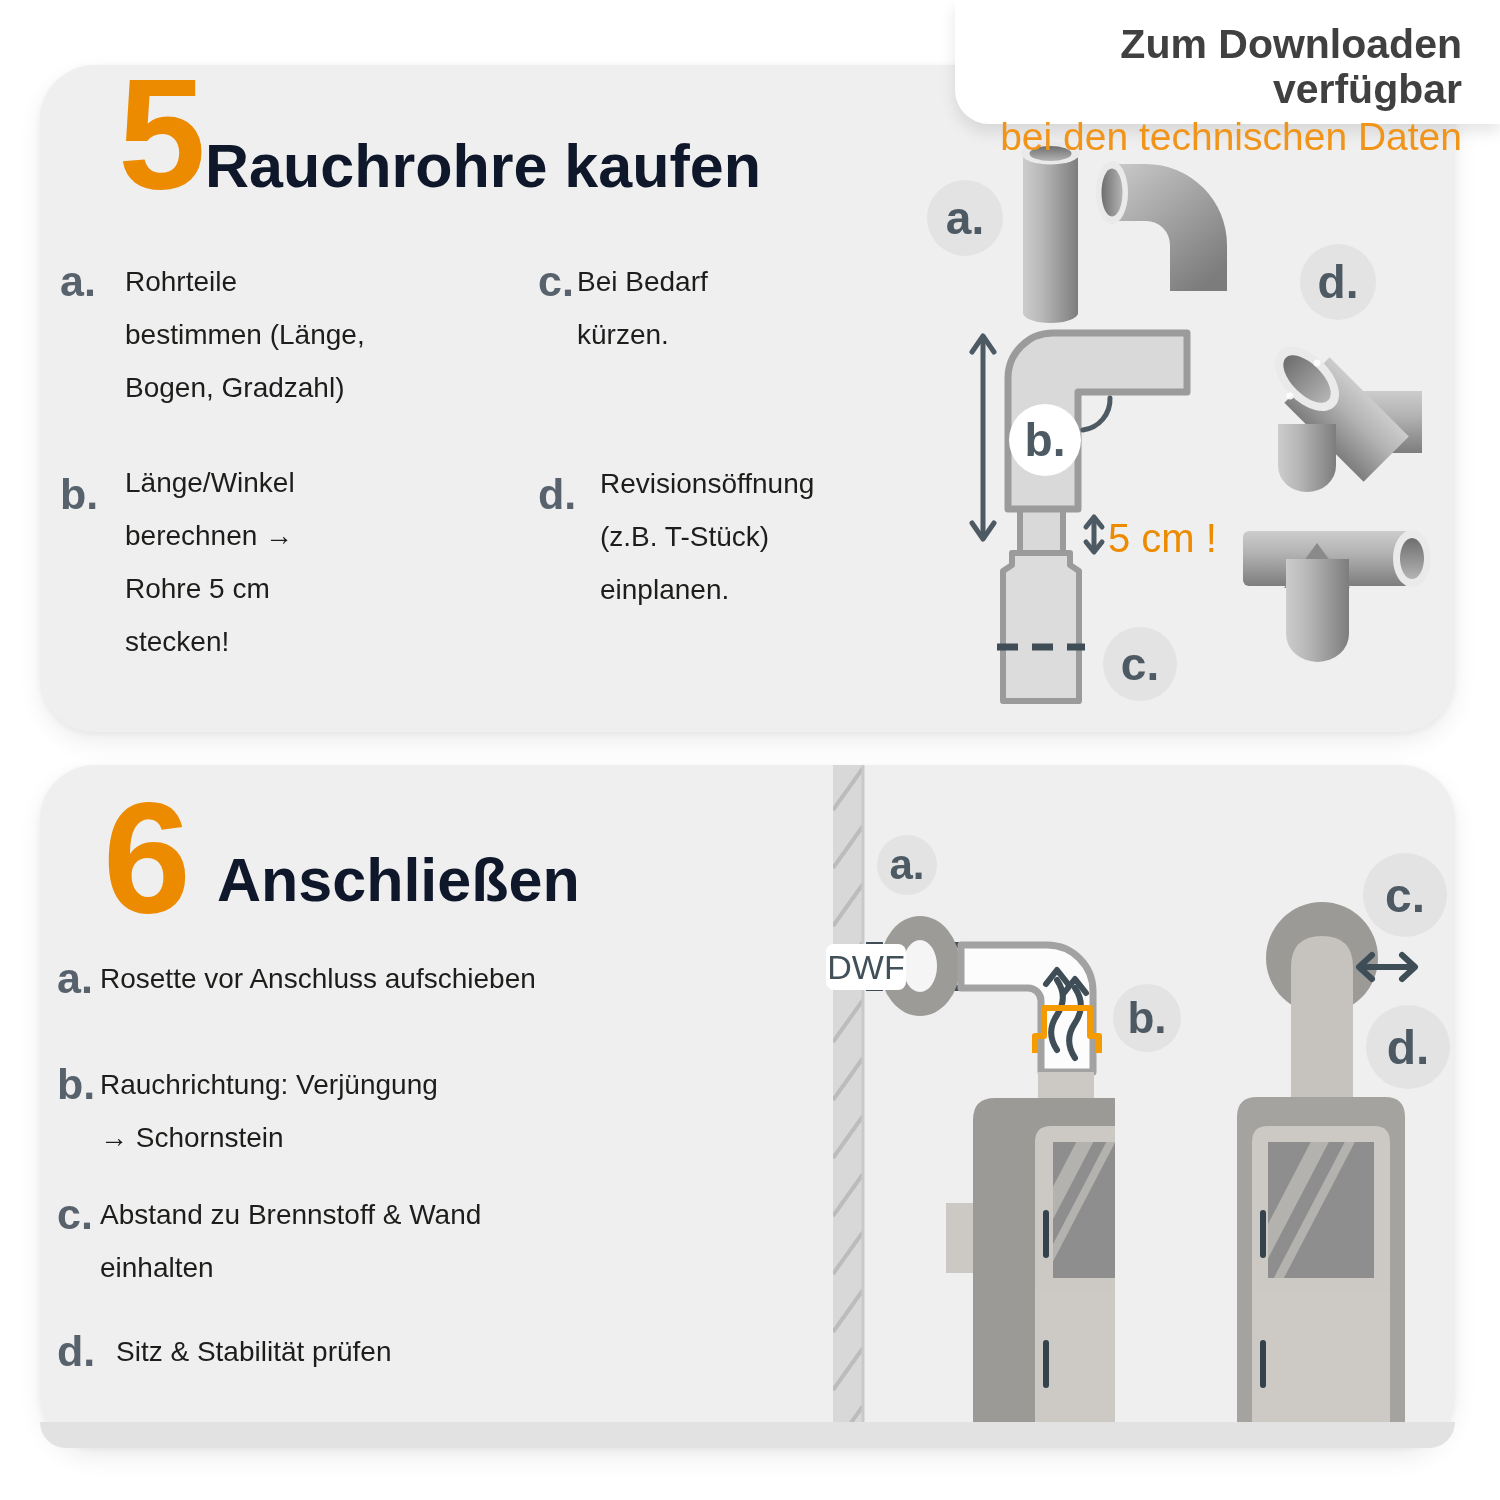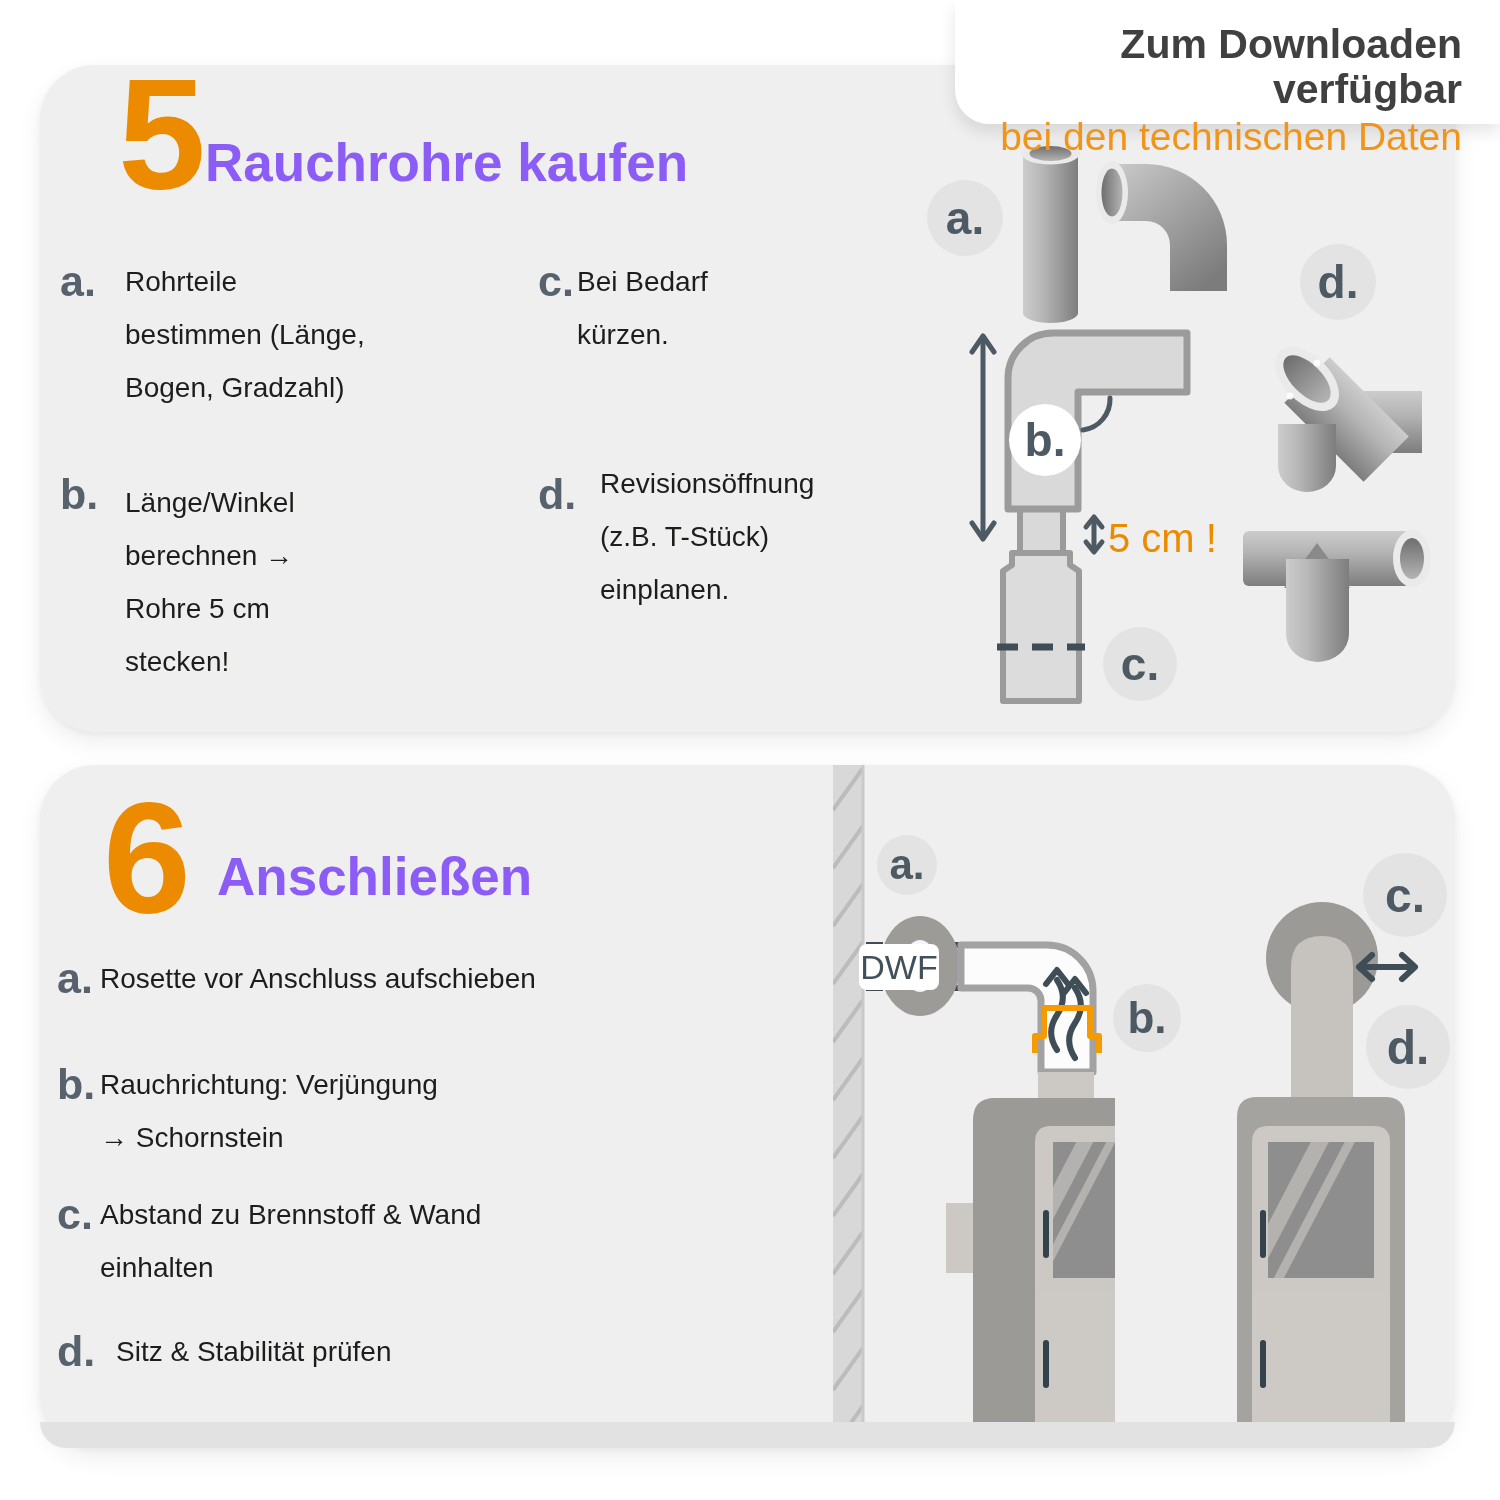--- a/index.html
+++ b/index.html
@@ -6,34 +6,34 @@
   .page{position:relative;width:1500px;height:1500px;background:#ffffff;overflow:hidden;
         font-family:"Liberation Sans", sans-serif;}
   .panel{position:absolute;background:#efefef;border-radius:55px;
          box-shadow:0 10px 24px rgba(0,0,0,0.07), 0 2px 6px rgba(0,0,0,0.05);}
   .panel5{left:40px;top:65px;width:1415px;height:667px;}
   .panel6{left:40px;top:765px;width:1415px;height:683px;}
   .floor{position:absolute;left:0;bottom:0;width:100%;height:26px;background:#e2e2e2;
          border-radius:0 0 55px 55px;}
   .illu{position:absolute;left:0;top:0;pointer-events:none;}
   .step-number{position:absolute;color:#ED8B00;font-weight:bold;font-size:158px;line-height:0.78;}
-  .step-title{position:absolute;color:#8b5cf6;font-weight:bold;font-size:53px;line-height:1;}
+  .step-title{position:absolute;color:#0f172a;font-weight:bold;font-size:61px;line-height:1;}
   .item-label{position:absolute;color:#57626C;font-weight:bold;font-size:43px;line-height:53px;}
   .item-text{position:absolute;color:#1D1D1B;font-size:28px;line-height:53px;white-space:pre-line;}
   .marker{position:absolute;background:#e3e3e3;border-radius:50%;color:#4D5A63;font-weight:bold;
           display:flex;align-items:center;justify-content:center;}
   .marker.white{background:#ffffff;}
   .badge{position:absolute;left:955px;top:0;width:545px;height:124px;background:#ffffff;
          border-radius:0 0 0 34px;box-shadow:0 8px 16px rgba(0,0,0,0.10);
          text-align:right;padding:0;box-sizing:border-box;}
   .badge-line1{margin:22px 38px 0 0;color:#404040;font-weight:bold;font-size:41px;line-height:1.1;}
   .badge-line2{margin:4px 38px 0 0;color:#F0941A;font-size:39px;line-height:1.1;}
   .annotation-5cm{position:absolute;left:1108px;top:516px;color:#ED8B00;font-weight:normal;font-size:40px;}
   .dwf{position:absolute;left:826px;top:944px;width:80px;height:46px;background:#ffffff;border-radius:8px;
-       color:#42505A;font-size:34px;display:flex;align-items:center;justify-content:center;margin-left:33px;}
+       color:#42505A;font-size:34px;display:flex;align-items:center;justify-content:center;}
 </style>
 </head>
 <body>
 
 <div class="page">
 
   <section class="panel panel5"></section>
 
   <section class="panel panel6">
     <div class="floor"></div>
@@ -183,21 +183,21 @@
 
   <div class="step-number" style="left:118px;top:72px;">5</div>
   <div class="step-title" style="left:205px;top:136px;">Rauchrohre kaufen</div>
 
   <div class="item-label" style="left:60px;top:255px;">a.</div>
   <div class="item-text" style="left:125px;top:255px;">Rohrteile
 bestimmen (Länge,
 Bogen, Gradzahl)</div>
 
   <div class="item-label" style="left:60px;top:468px;">b.</div>
-  <div class="item-text" style="left:125px;top:476px;">Länge/Winkel
+  <div class="item-text" style="left:125px;top:456px;">Länge/Winkel
 berechnen →
 Rohre 5 cm
 stecken!</div>
 
   <div class="item-label" style="left:538px;top:255px;">c.</div>
   <div class="item-text" style="left:577px;top:255px;">Bei Bedarf
 kürzen.</div>
 
   <div class="item-label" style="left:538px;top:468px;">d.</div>
   <div class="item-text" style="left:600px;top:457px;">Revisionsöffnung

